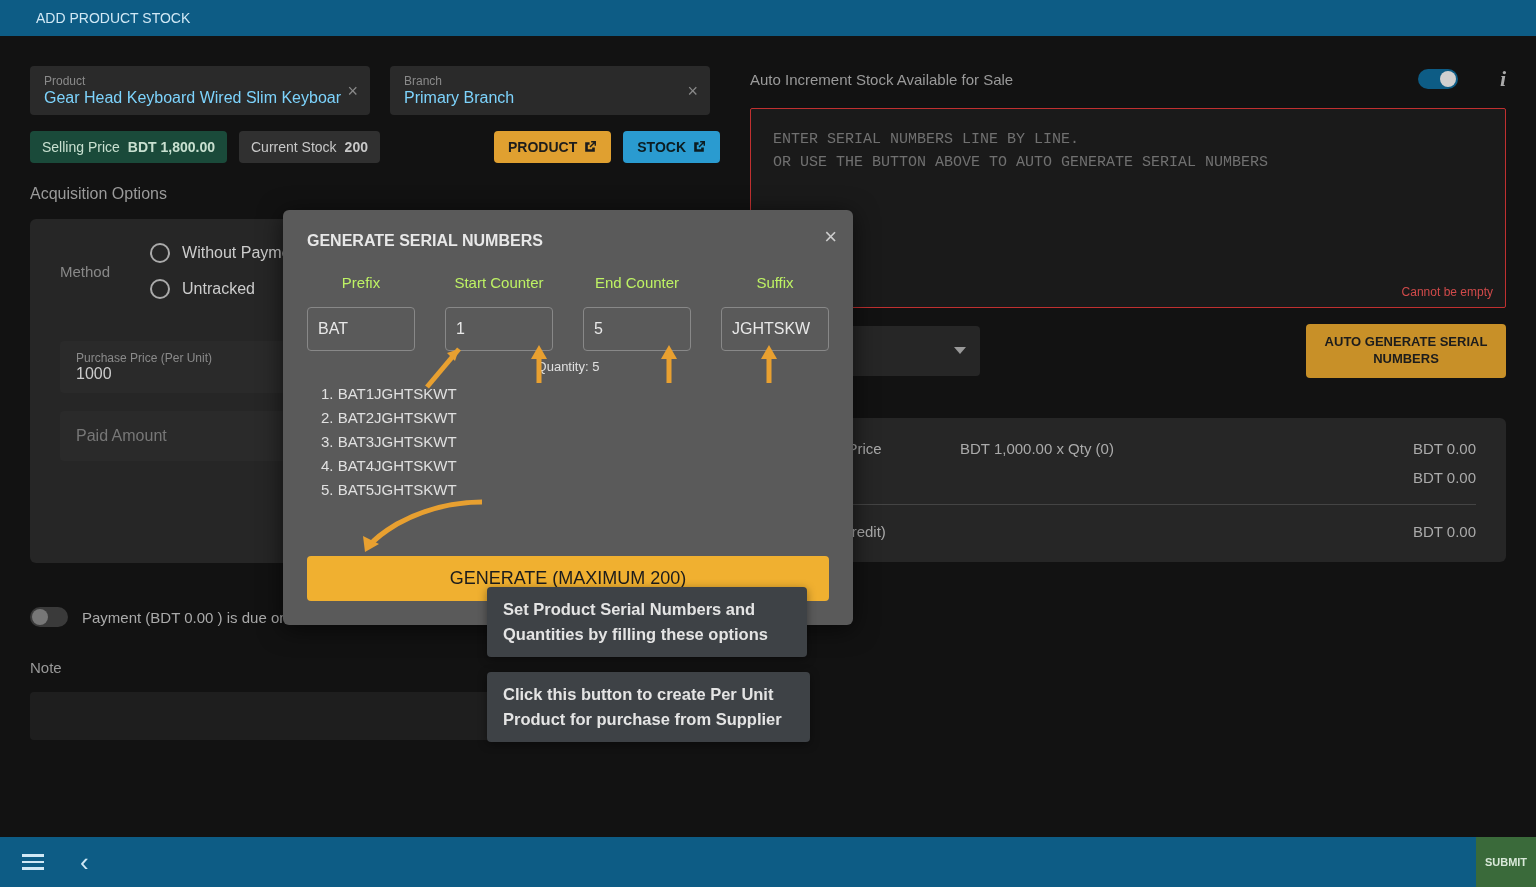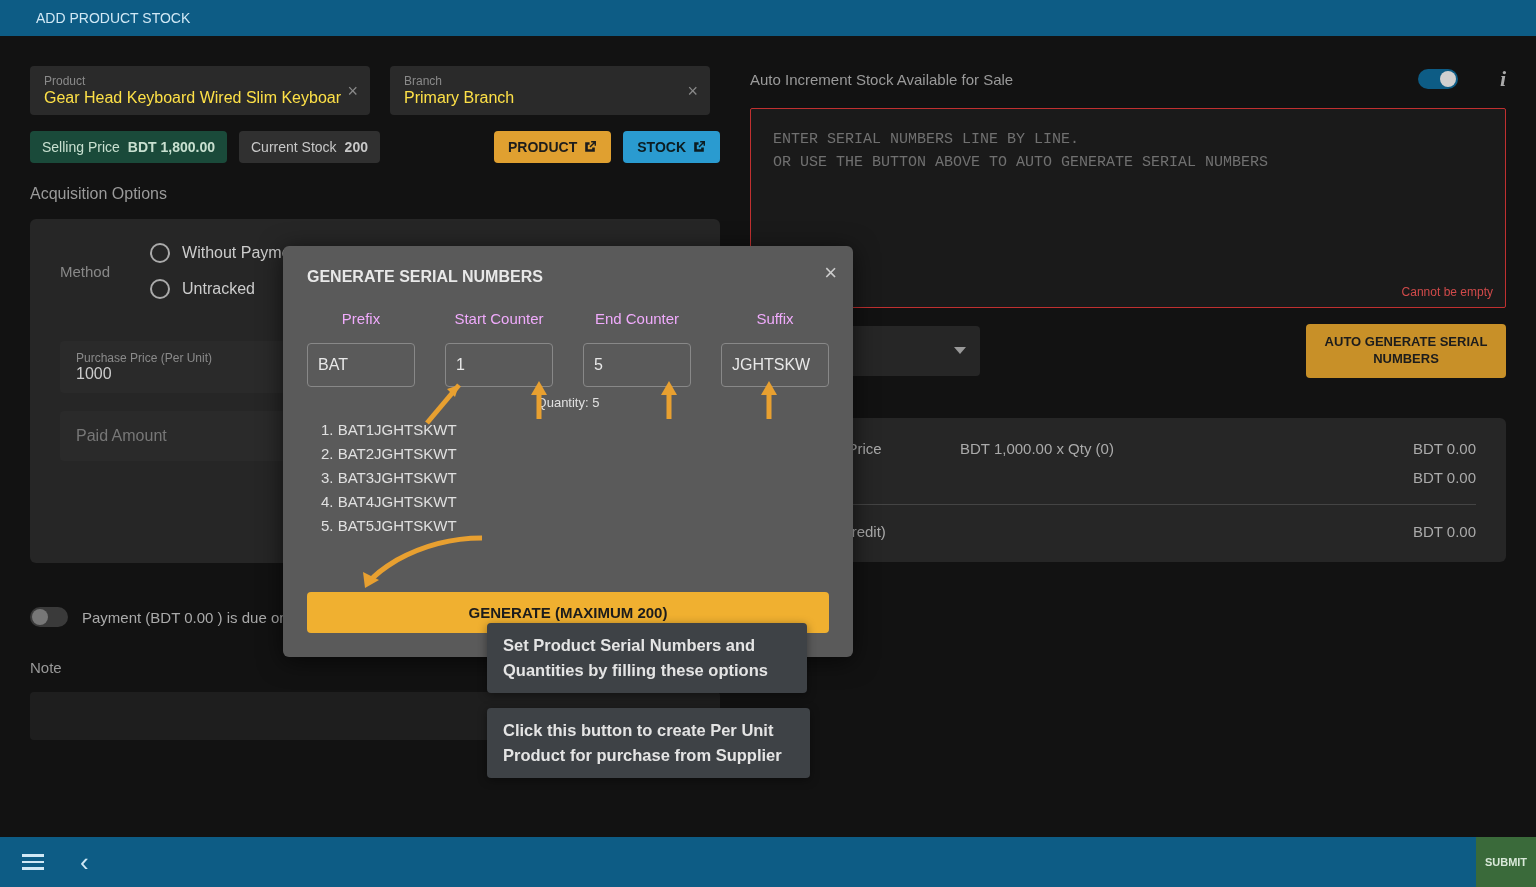--- a/index.html
+++ b/index.html
@@ -32,21 +32,21 @@
 .row { display: flex; gap: 20px; }
 .field {
   background: #2a2a2a;
   border-radius: 4px;
   padding: 8px 14px;
   position: relative;
   flex: 1;
   min-height: 48px;
 }
 .field .fl-label { font-size: 12px; color: #8a8a8a; }
-.field .fl-value { font-size: 16px; color: #fde047; margin-top: 1px; white-space: nowrap; overflow: hidden; }
+.field .fl-value { font-size: 16px; color: #7dd3fc; margin-top: 1px; white-space: nowrap; overflow: hidden; }
 .field .clear-x {
   position: absolute; right: 12px; top: 50%; transform: translateY(-50%);
   color: #888; font-size: 18px; cursor: pointer;
 }
 .chip-row { display: flex; gap: 12px; align-items: center; }
 .chip {
   display: inline-flex; align-items: center; gap: 8px;
   padding: 8px 12px; border-radius: 4px; font-size: 14px;
 }
 .chip.green { background: #1a4a3a; color: #c8e0d0; }
@@ -130,51 +130,51 @@
 .ps-row { display: flex; color: #aaa; font-size: 15px; margin-bottom: 12px; }
 .ps-row .c1 { flex: 0 0 180px; }
 .ps-row .c2 { flex: 1; text-align: left; }
 .ps-row .c3 { flex: 0 0 160px; text-align: right; }
 .ps-divider { border-top: 1px solid #444; margin: 18px 0; }
 .ps-due { display: flex; color: #aaa; font-size: 15px; }
 .ps-due .c1 { flex: 1; }
 .ps-due .c2 { flex: 0 0 160px; text-align: right; }
 
 .modal-backdrop {
-  position: absolute; inset: 0; pointer-events: none; margin-top: 36px;
+  position: absolute; inset: 0; pointer-events: none;
 }
 .modal {
   position: absolute; left: 283px; top: 210px; width: 570px;
   background: #5a5a5a; border-radius: 6px; padding: 22px 24px 24px;
   box-shadow: 0 4px 24px rgba(0,0,0,0.6); pointer-events: auto;
 }
 .modal-title { color: #e8e8e8; font-size: 16px; font-weight: 600; }
 .modal-close {
   position: absolute; top: 14px; right: 16px; color: #ccc; font-size: 22px; cursor: pointer;
 }
 .gen-grid { display: flex; gap: 30px; margin-top: 24px; }
 .gen-col { flex: 1; display: flex; flex-direction: column; align-items: center; gap: 16px; }
-.gen-label { color: #f0abfc; font-size: 15px; }
+.gen-label { color: #bef264; font-size: 15px; }
 .gen-input {
   background: #5a5a5a; border: 1.5px solid #888; border-radius: 4px;
   color: #e8e8e8; font-size: 16px; padding: 12px 10px; width: 100%; text-align: left;
 }
 .qty-line { text-align: center; color: #e0e0e0; font-size: 13px; margin-top: 8px; }
 .serial-list { margin-top: 8px; color: #e0e0e0; font-size: 15px; line-height: 1.6; padding-left: 14px; }
 .callout {
   position: absolute; background: #3e4246; color: #e4e4e4; font-size: 16.5px;
   padding: 10px 16px; border-radius: 4px; line-height: 1.5; font-weight: 600;
   box-shadow: 0 2px 10px rgba(0,0,0,.4);
 }
 .callout.c1 { left: 180px; top: 205px; width: 320px; }
 .callout.c2 { left: 180px; top: 290px; width: 323px; }
 .gen-btn {
   display: block; width: 100%; margin-top: 24px;
   background: #f0b030; color: #1c1c1c; border: none; border-radius: 4px;
-  padding: 12px 12px; font-size: 15px; font-weight: 700; cursor: pointer;
+  padding: 12px 12px; font-size: 18px; font-weight: 400; cursor: pointer;
 }
 .arrow { position: absolute; pointer-events: none; }
 
 .bottom-bar {
   position: absolute; bottom: 0; left: 0;
   height: 50px; background: #0d5c85;
   display: flex; align-items: center; padding: 0 22px; gap: 36px;
   width: calc(100% - 60px);
 }
 .hamburger { display: flex; flex-direction: column; gap: 4px; cursor: pointer; }

